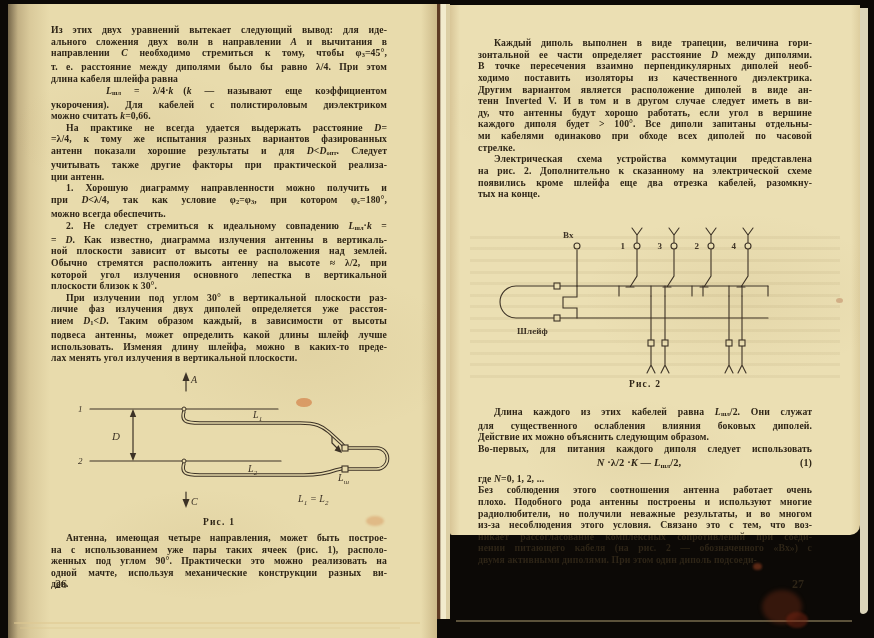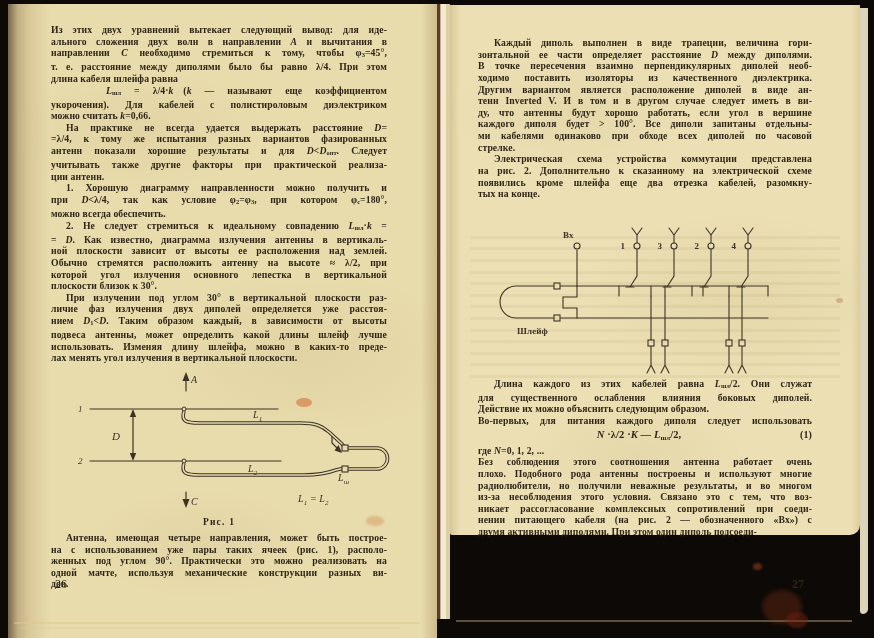--- a/index.html
+++ b/index.html
@@ -230,20 +230,21 @@
         <rect x="231" y="114" width="6" height="6" fill="var(--paper-right)" stroke="var(--line)" stroke-width="1.1"></rect>
         <rect x="244" y="114" width="6" height="6" fill="var(--paper-right)" stroke="var(--line)" stroke-width="1.1"></rect>
         <text class="f2lbl" x="68" y="12">Вх</text>
         <text class="f2lbl" x="22" y="108">Шлейф</text>
         <text class="f2lbl" x="130" y="23" text-anchor="end">1</text>
         <text class="f2lbl" x="167" y="23" text-anchor="end">3</text>
         <text class="f2lbl" x="204" y="23" text-anchor="end">2</text>
         <text class="f2lbl" x="241" y="23" text-anchor="end">4</text>
       </svg>
     </div>
+    <div class="fig-caption" id="cap2">Рис. 2</div>
 
     <div>
         <div class="ln" style="padding-left: 16px;">Длина каждого из этих кабелей равна <i>L</i><sub>шл</sub>/2. Они служат</div>
         <div class="ln">для существенного ослабления влияния боковых диполей.</div>
         <div class="ln last">Действие их можно объяснить следующим образом.</div>
         <div class="ln">Во-первых, для питания каждого диполя следует использовать</div>
         <div class="eq-row">
           <span class="eq-c"><i>N</i> ·λ/2 ·<i>K</i> — <i>L</i><sub>шл</sub>/2,</span>
           <span class="eq-n">(1)</span>
         </div>

